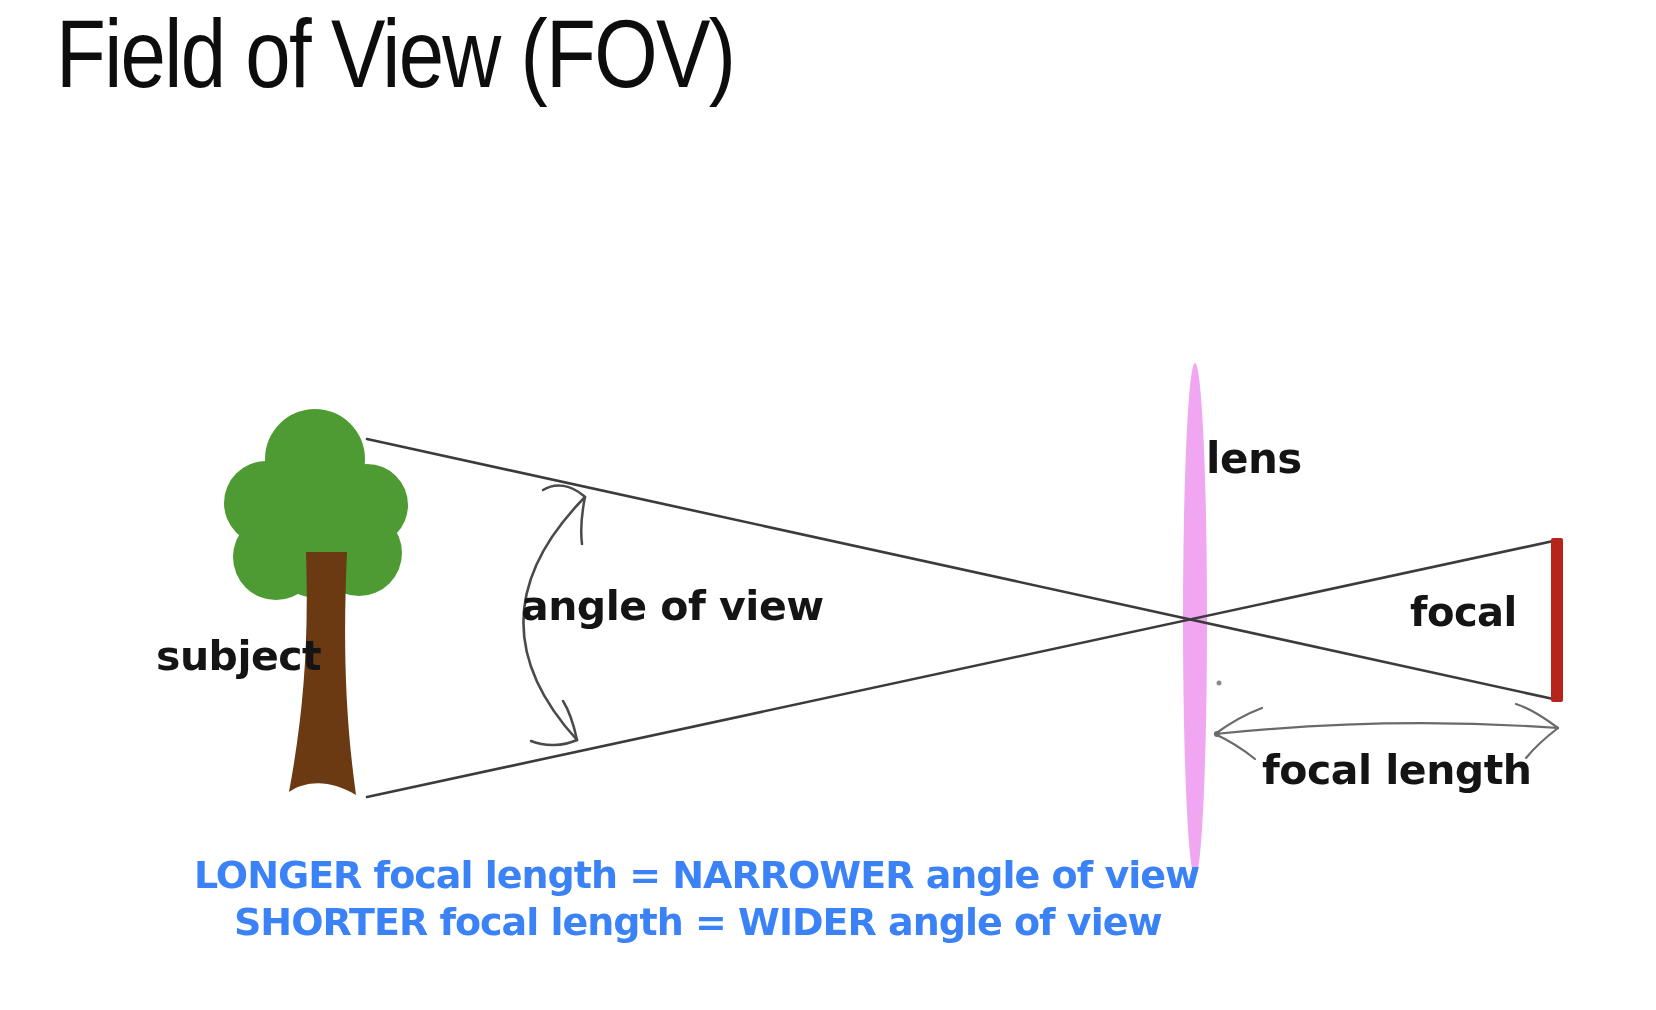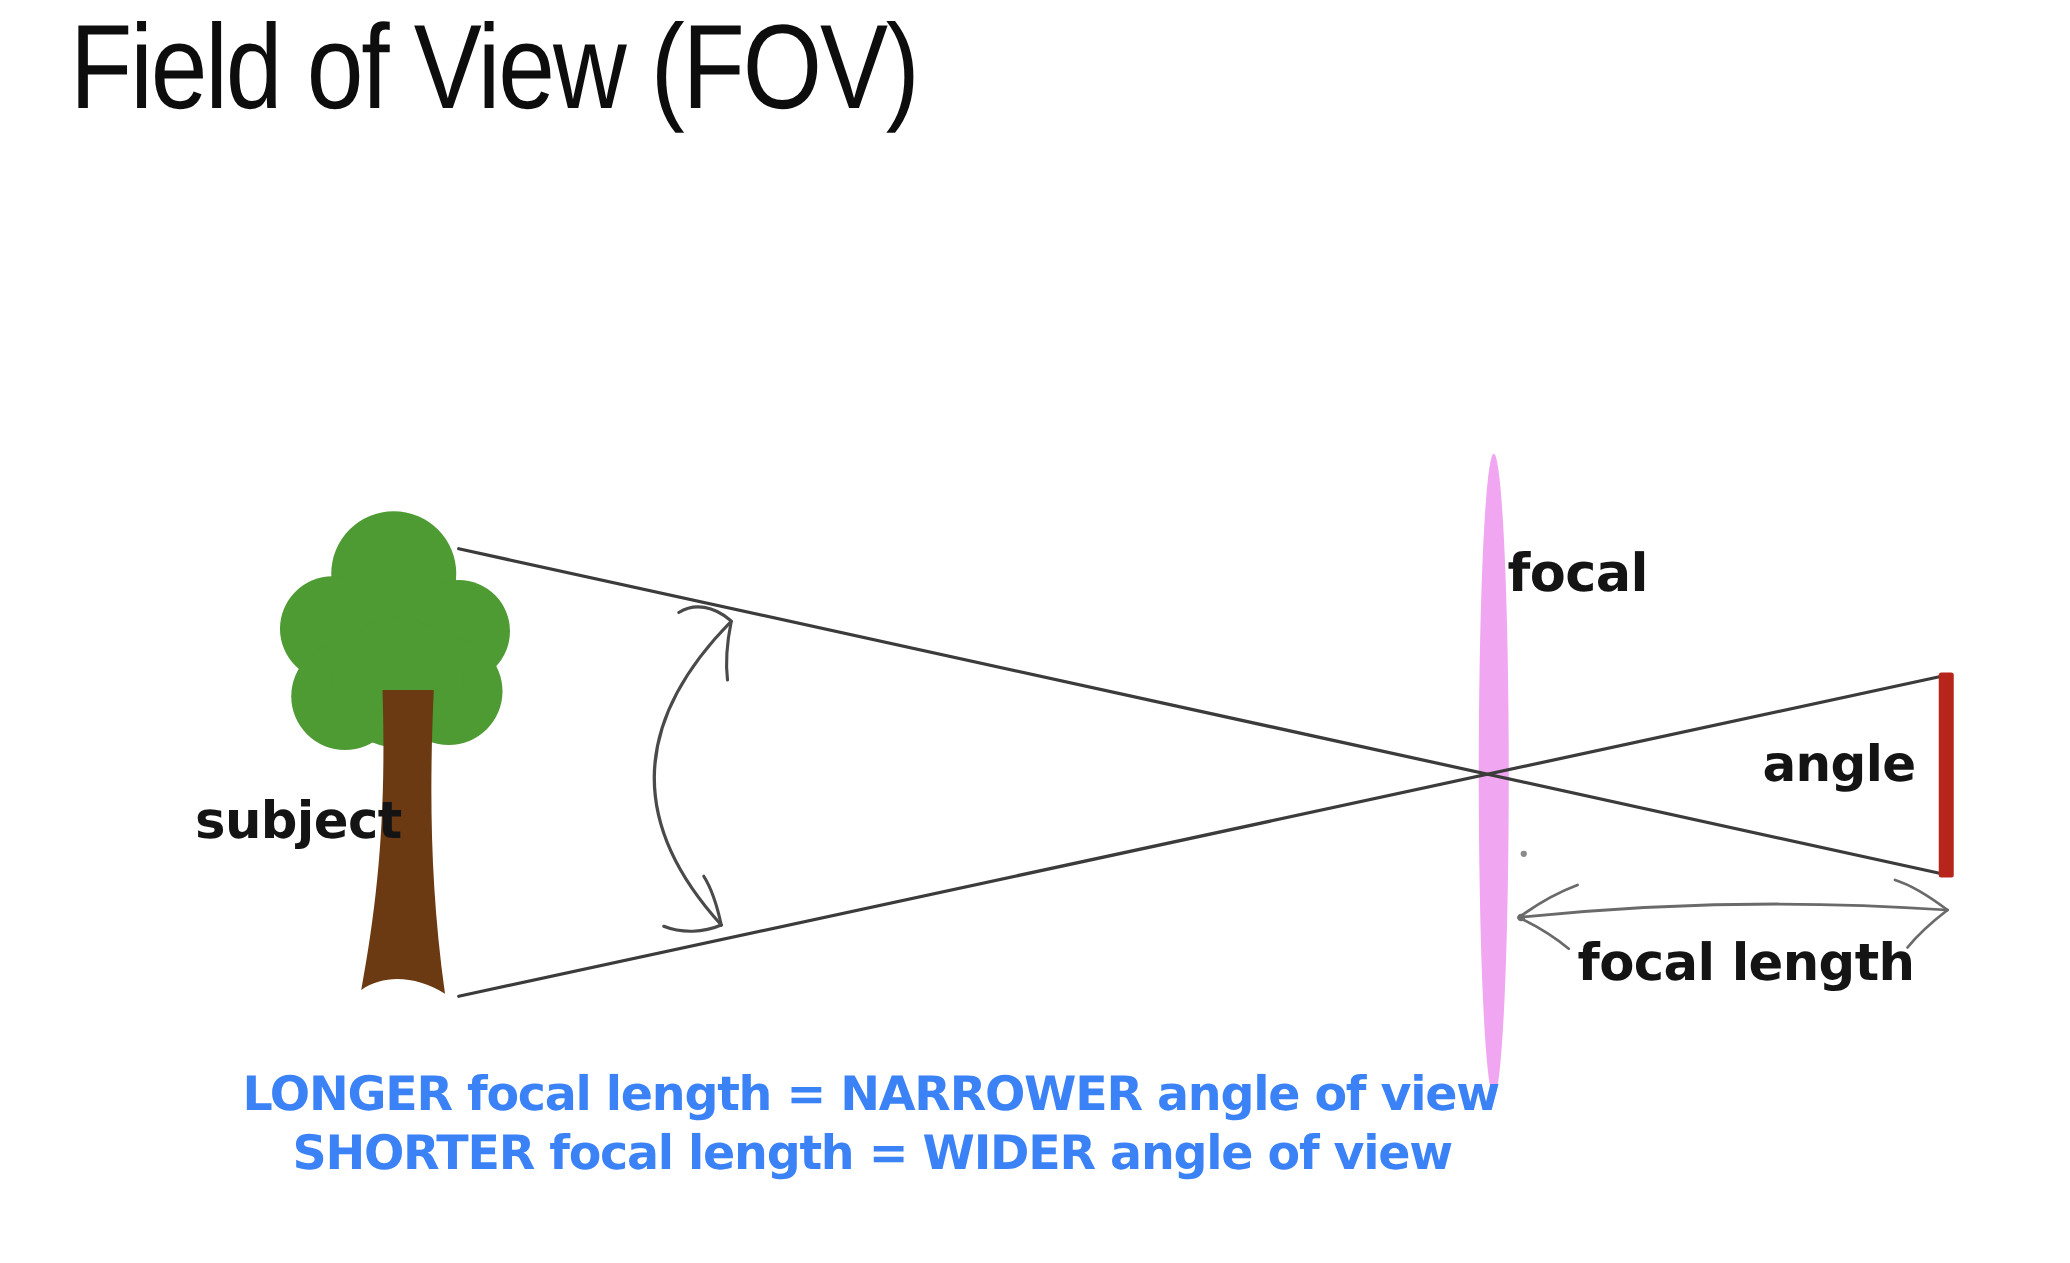--- a/index.html
+++ b/index.html
@@ -110,20 +110,21 @@
       <path d="M 1215 734 C 1230 741 1244 750 1255 759"></path>
       <path d="M 1558 728 C 1542 716 1529 708 1516 704"></path>
       <path d="M 1558 728 C 1545 738 1534 748 1526 758"></path>
       <circle cx="1217" cy="734" r="3" stroke="none" fill="#6a6a6a"></circle>
     </g>
 
     <circle cx="1219" cy="683" r="2.5" fill="#8a8a8a"></circle>
   </svg>
 
   <div class="label label-subject">subject</div>
-  <div class="label label-lens">focal</div>
-  <div class="label label-sensor">angle</div>
+  <div class="label label-angle">angle of view</div>
+  <div class="label label-lens">lens</div>
+  <div class="label label-sensor">focal</div>
   <div class="label label-focal">focal length</div>
 
   <div class="caption caption-line1">LONGER focal length = NARROWER angle of view</div>
   <div class="caption caption-line2">SHORTER focal length = WIDER angle of view</div>
 
 </div>
 
 </body></html>

